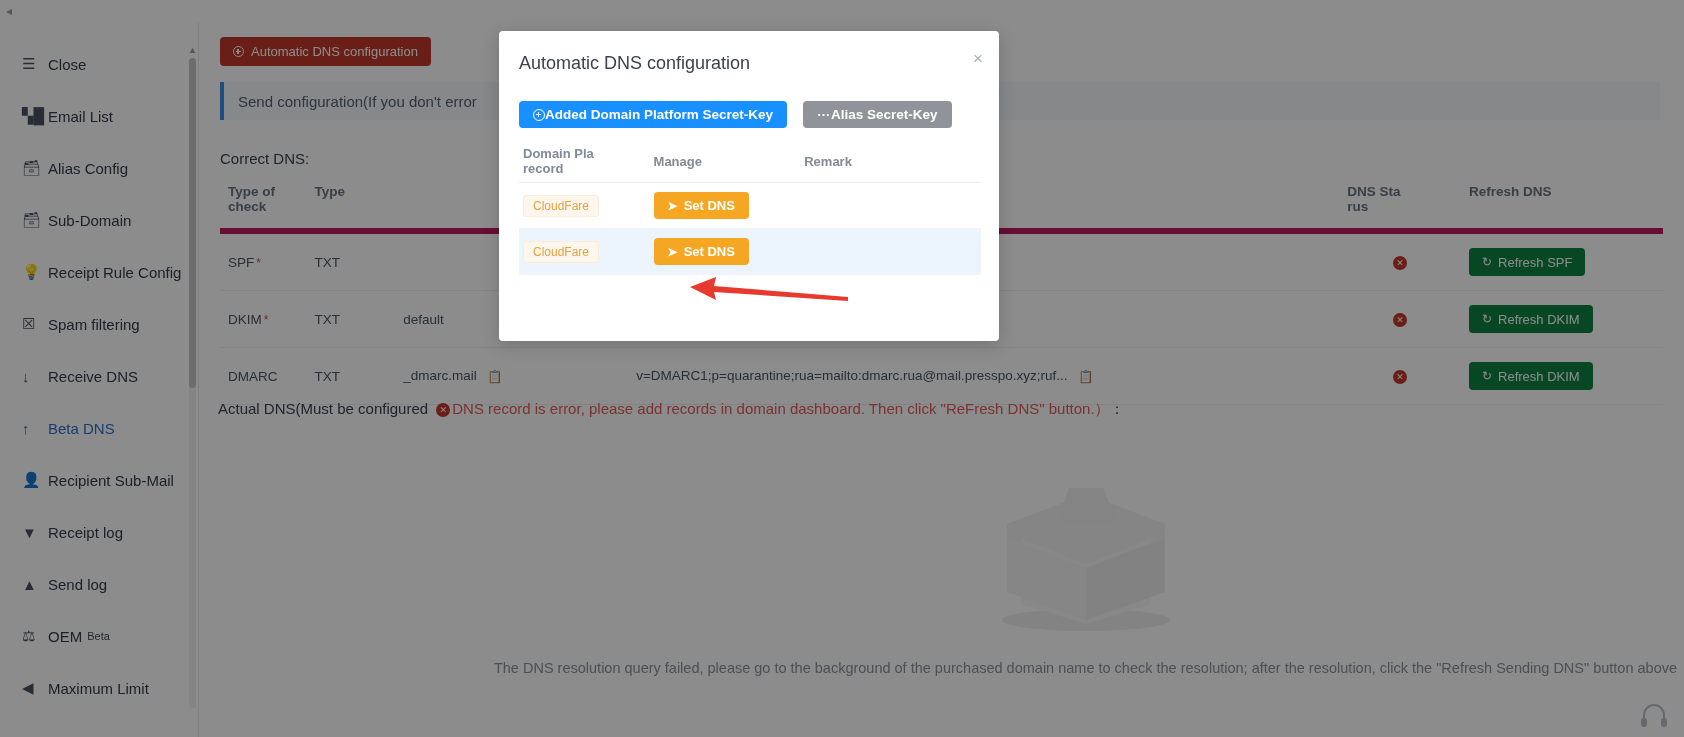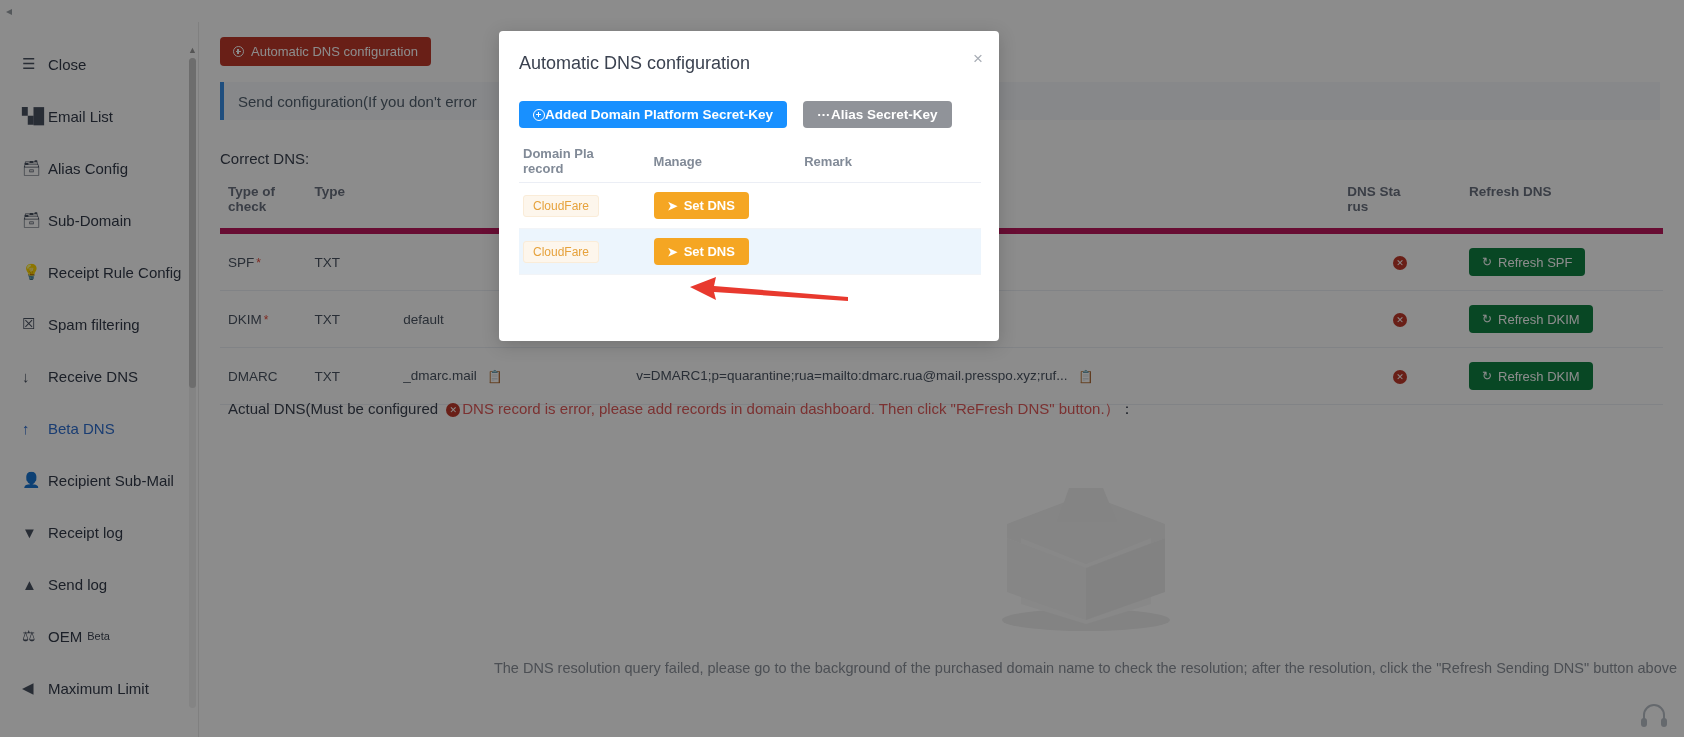--- a/index.html
+++ b/index.html
@@ -175,21 +175,21 @@
   .btn-refresh {
     background: #0f8143; border: none; border-radius: 4px;
     color: #fff; font-size: 13px;
     height: 28px; padding: 0 13px;
     display: inline-flex; align-items: center; gap: 6px;
     cursor: pointer; white-space: nowrap;
   }
   .btn-refresh .rot { font-size: 12px; }
 
   .actual-dns-line {
-    position: absolute; left: 29px; top: 378px;
+    position: absolute; left: 19px; top: 378px;
     font-size: 15px; color: #3b4250;
     white-space: nowrap;
   }
   .actual-dns-line .err-text { color: #e05b5b; }
   .actual-dns-line .err-badge {
     display: inline-block; width: 14px; height: 14px;
     border-radius: 50%; background: #c0392b;
     color: #fff; font-size: 9px; line-height: 14px;
     text-align: center; vertical-align: middle;
     margin: 0 2px 0 4px;

